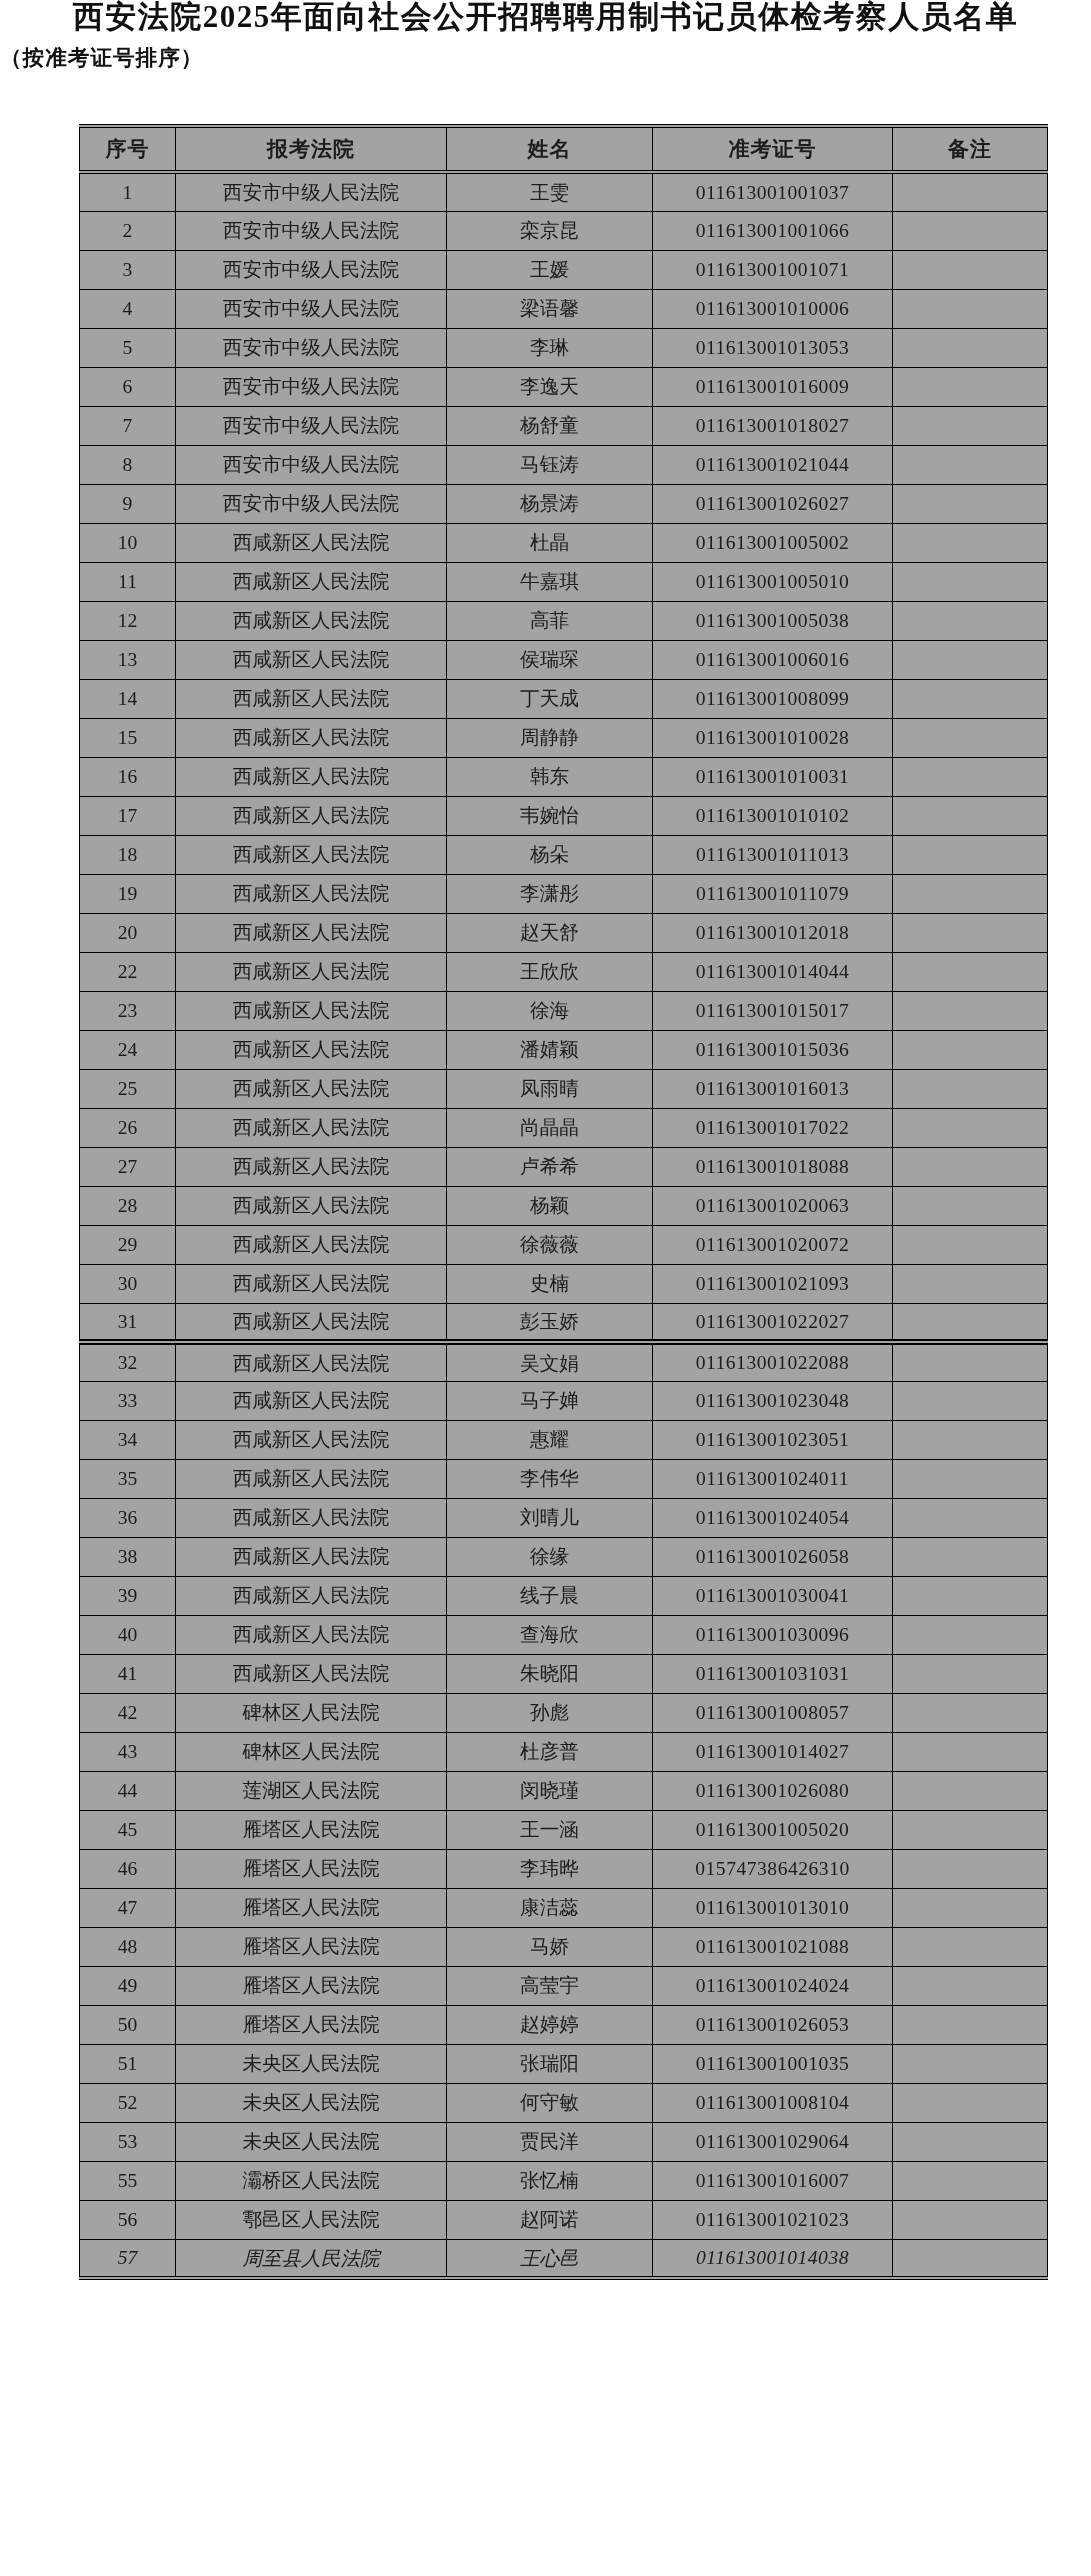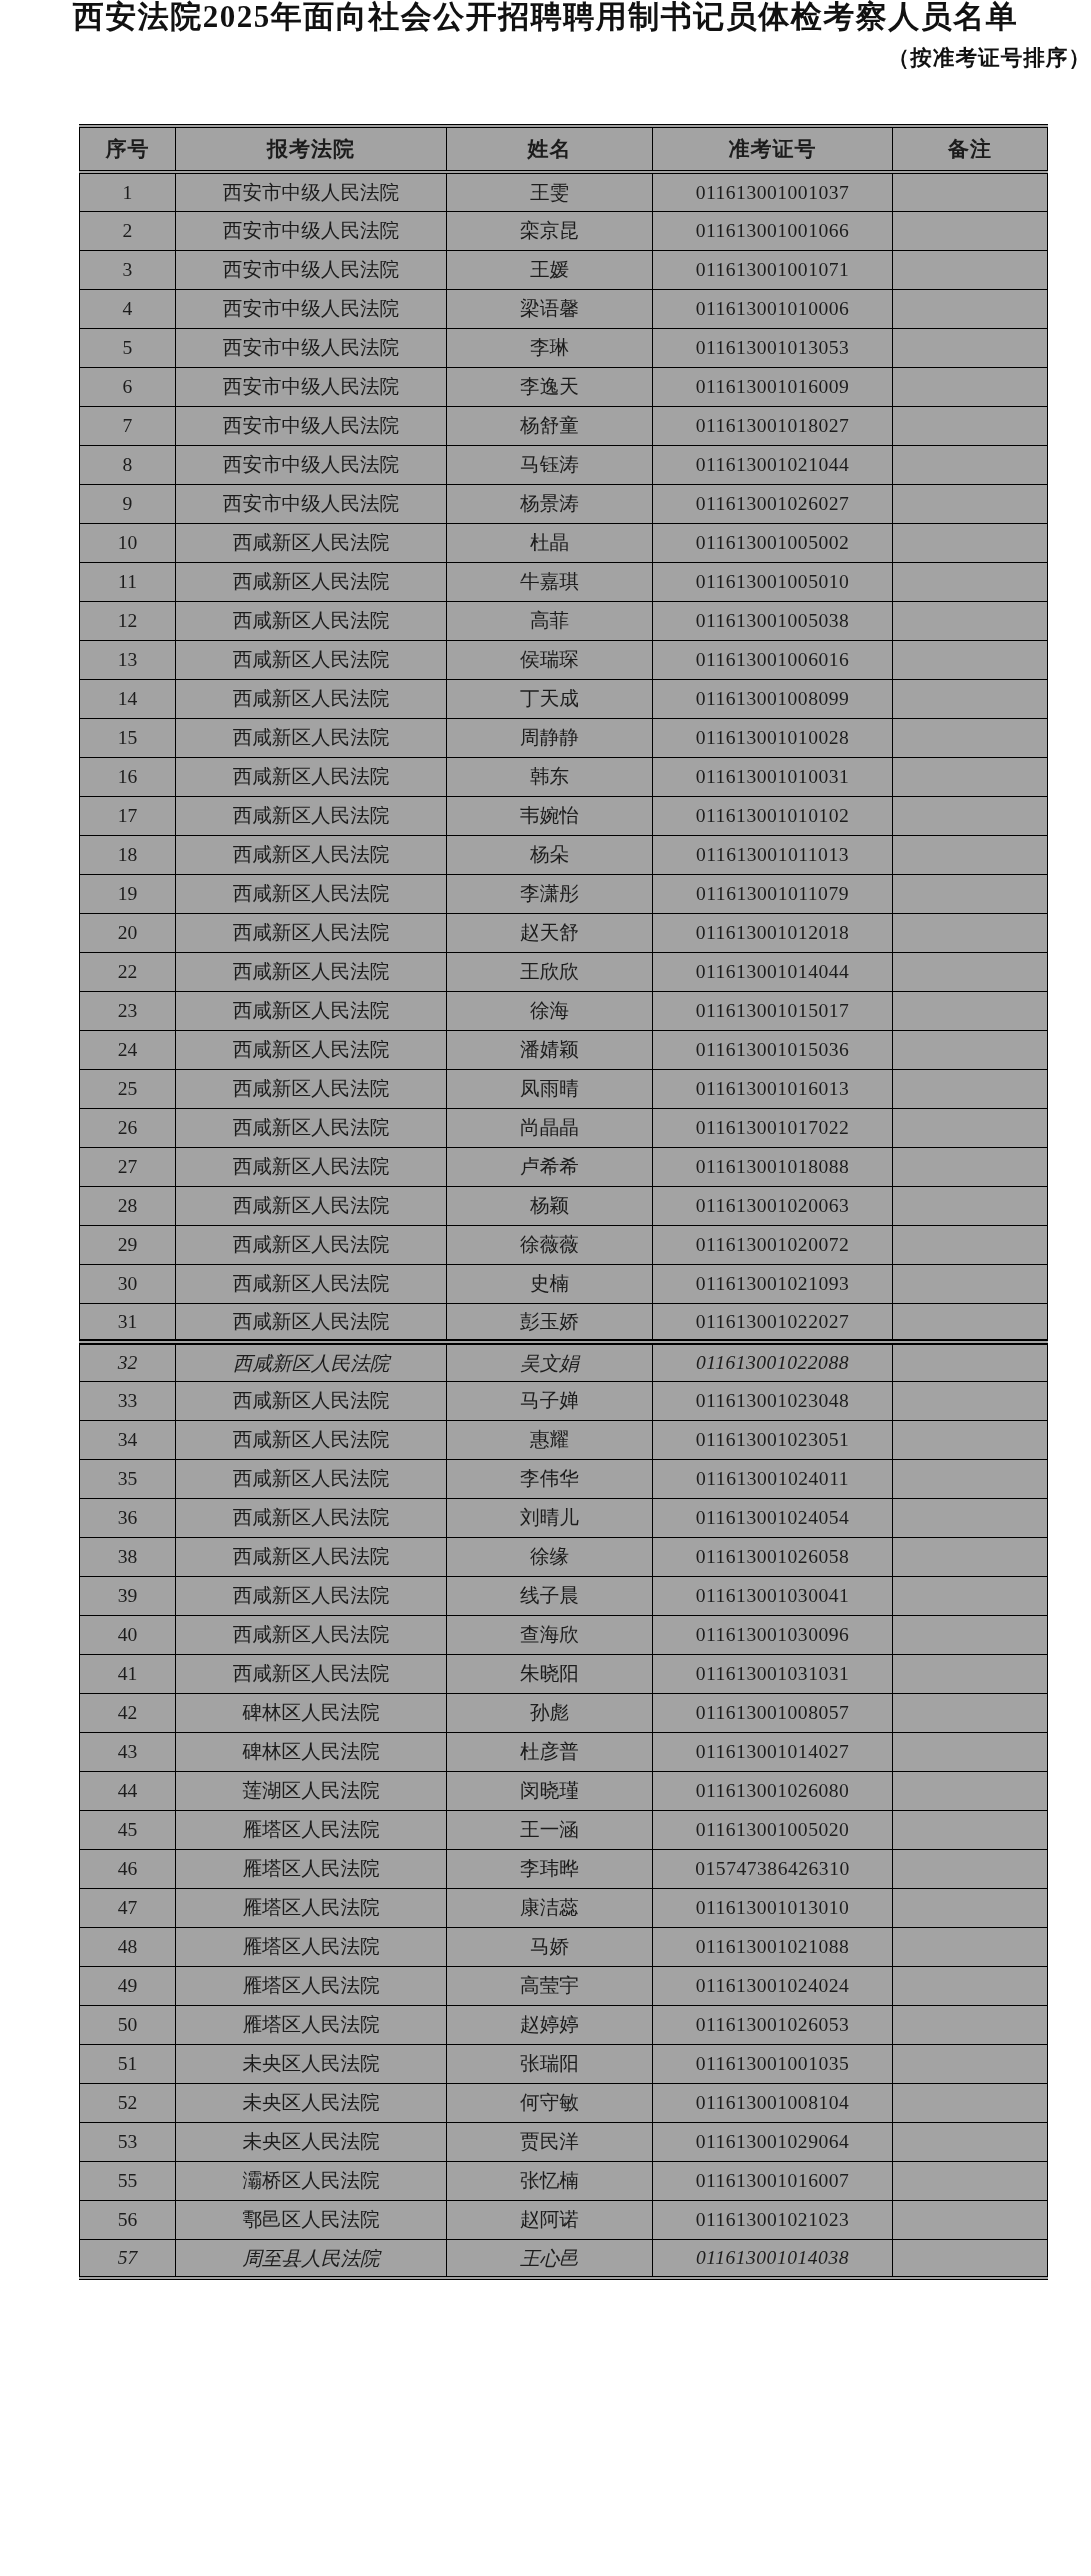--- a/index.html
+++ b/index.html
@@ -16,21 +16,21 @@
   .doc-title {
     text-align: center;
     font-size: 31px;
     font-weight: 700;
     letter-spacing: 1.5px;
     color: #111;
     line-height: 1.1;
   }
   .doc-subtitle {
     margin-top: 9.3px;
-    text-align: right;
+    text-align: left;
     font-size: 21.6px;
     font-weight: 700;
     letter-spacing: 1px;
     color: #111;
   }
   table.roster {
     border-collapse: collapse;
     table-layout: fixed;
     margin-left: 79px;
     margin-top: 52px;
@@ -58,21 +58,21 @@
     border-top: 4.1px double #000;
     border-bottom: 4.1px double #000;
     letter-spacing: 1px;
   }
   table.roster td {
     height: 39px;
     font-size: 19.6px;
     font-weight: 400;
   }
   td.cell-ticket { letter-spacing: 0.5px; }
-  tr.page-break td { border-top: 6.2px double #000; font-style: italic; }
+  tr.page-break td { border-top: 6.2px double #000; }
   tr.last-row td { border-bottom: 4.6px double #000; font-style: italic; }
 </style>
 </head>
 <body>
 
 <div class="page">
 
   <div class="doc-title">西安法院2025年面向社会公开招聘聘用制书记员体检考察人员名单</div>
 
   <div class="doc-subtitle">（按准考证号排序）</div>

